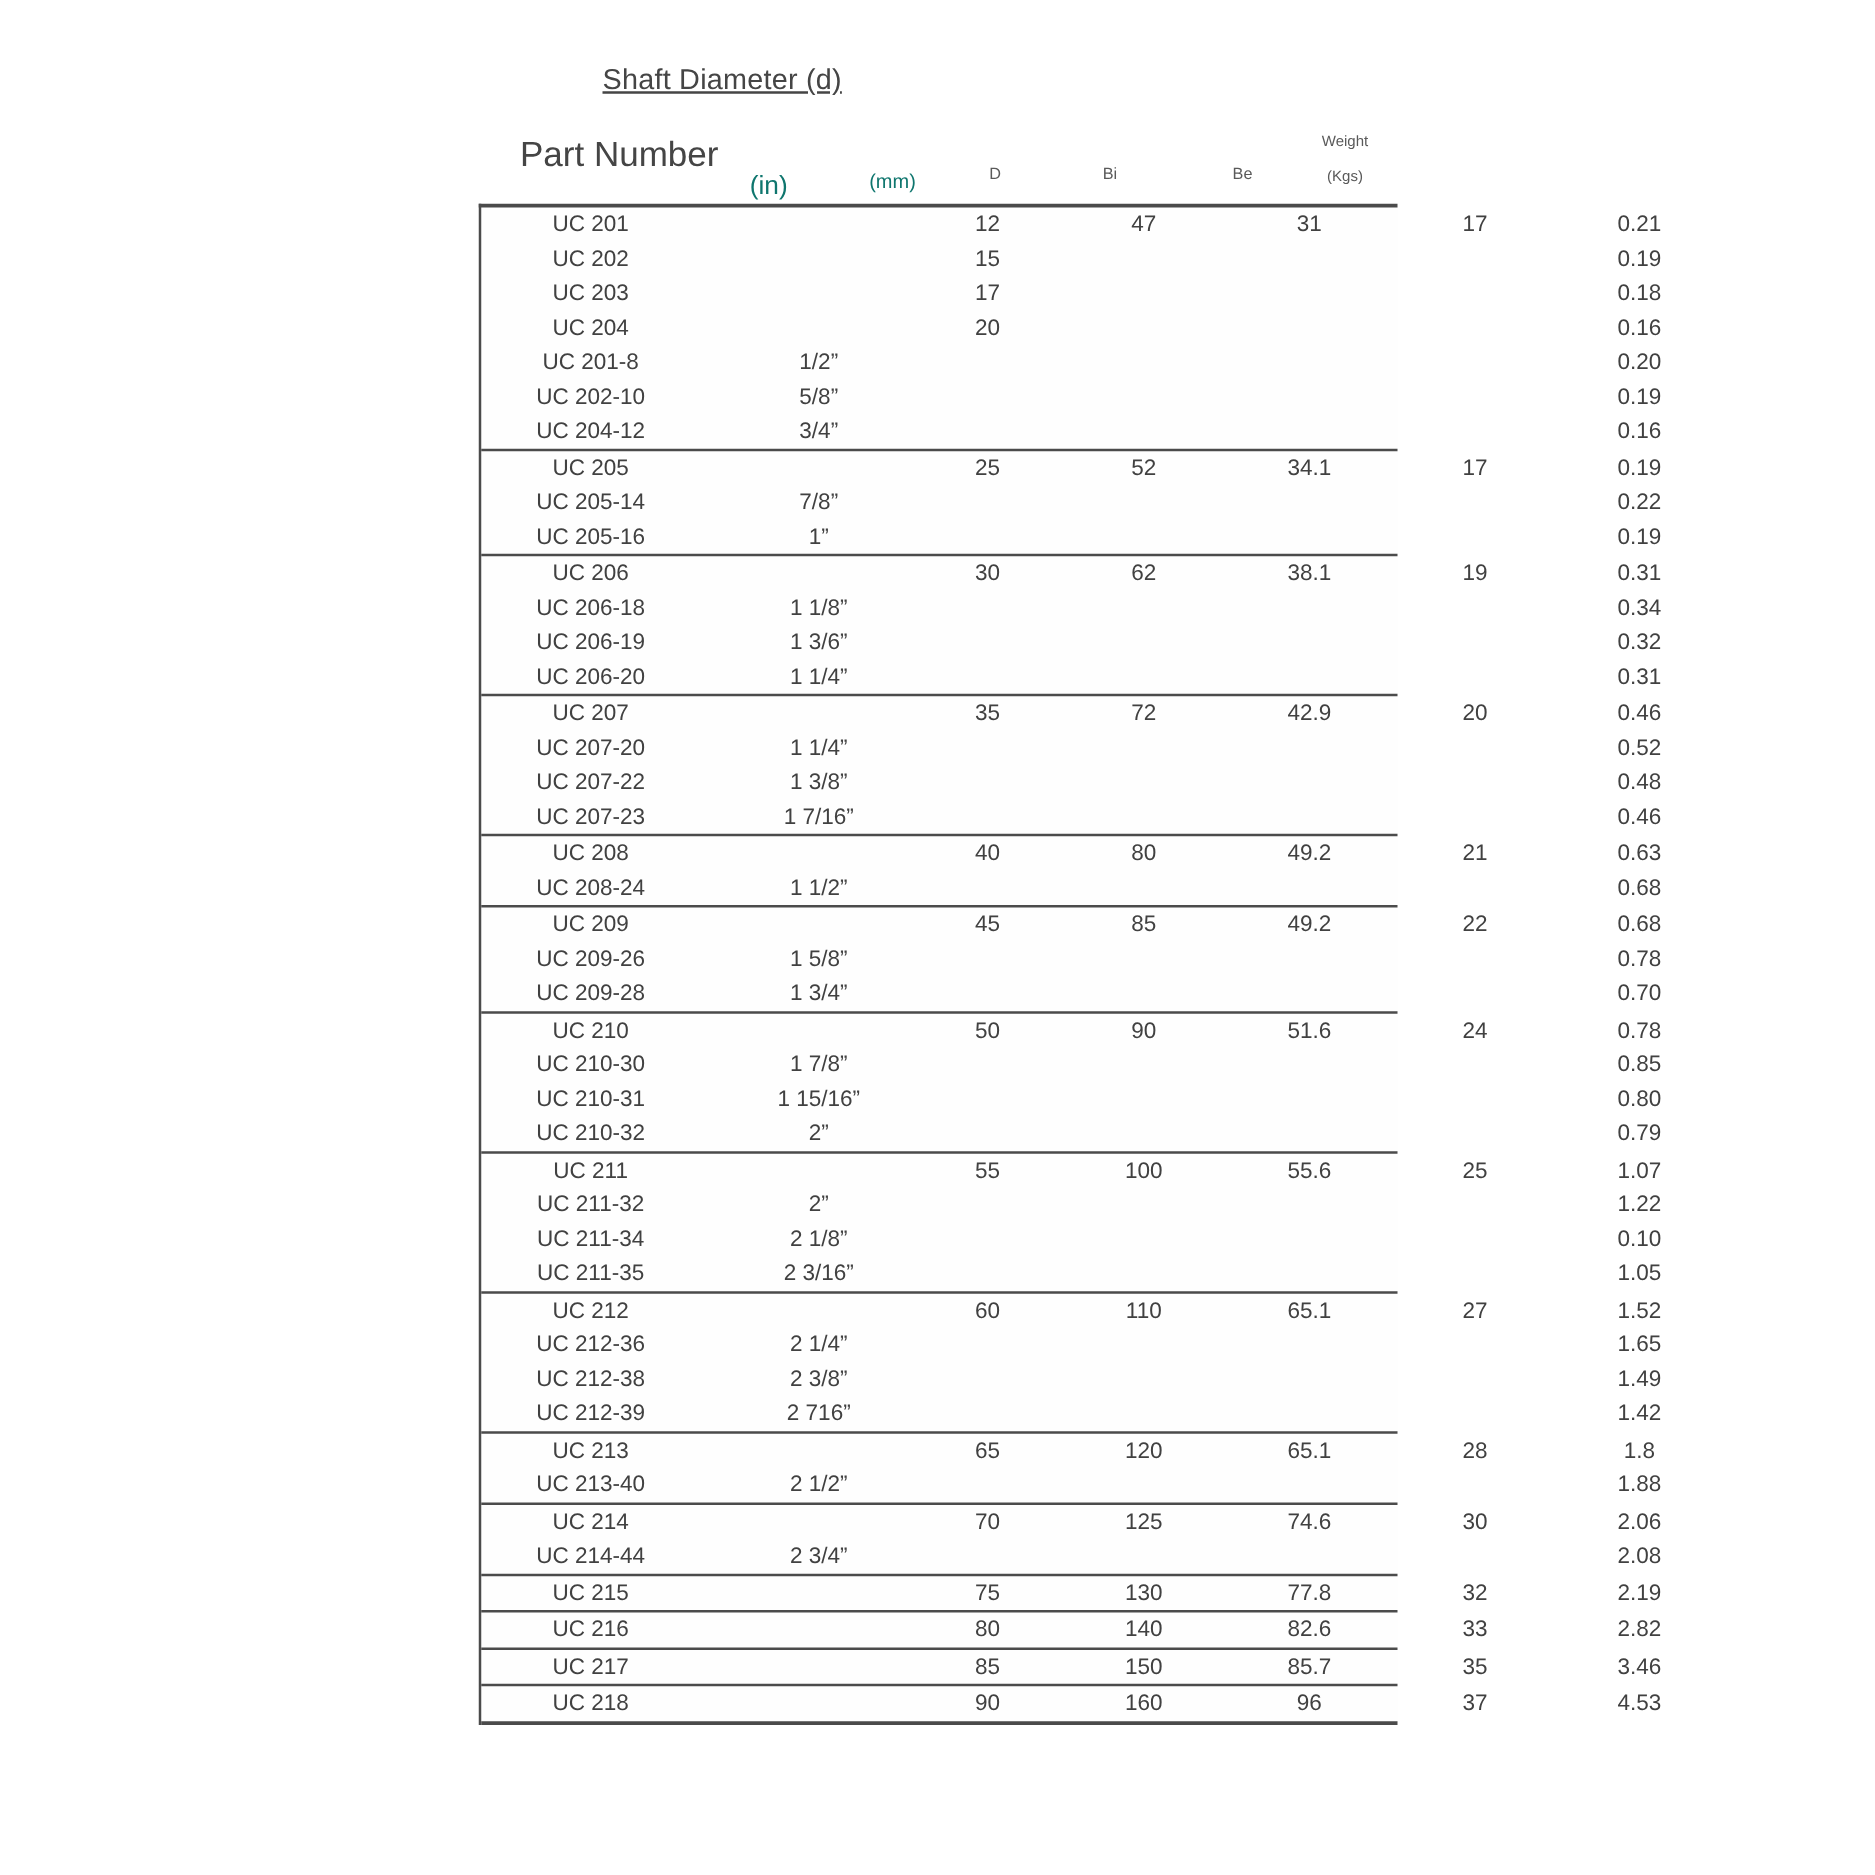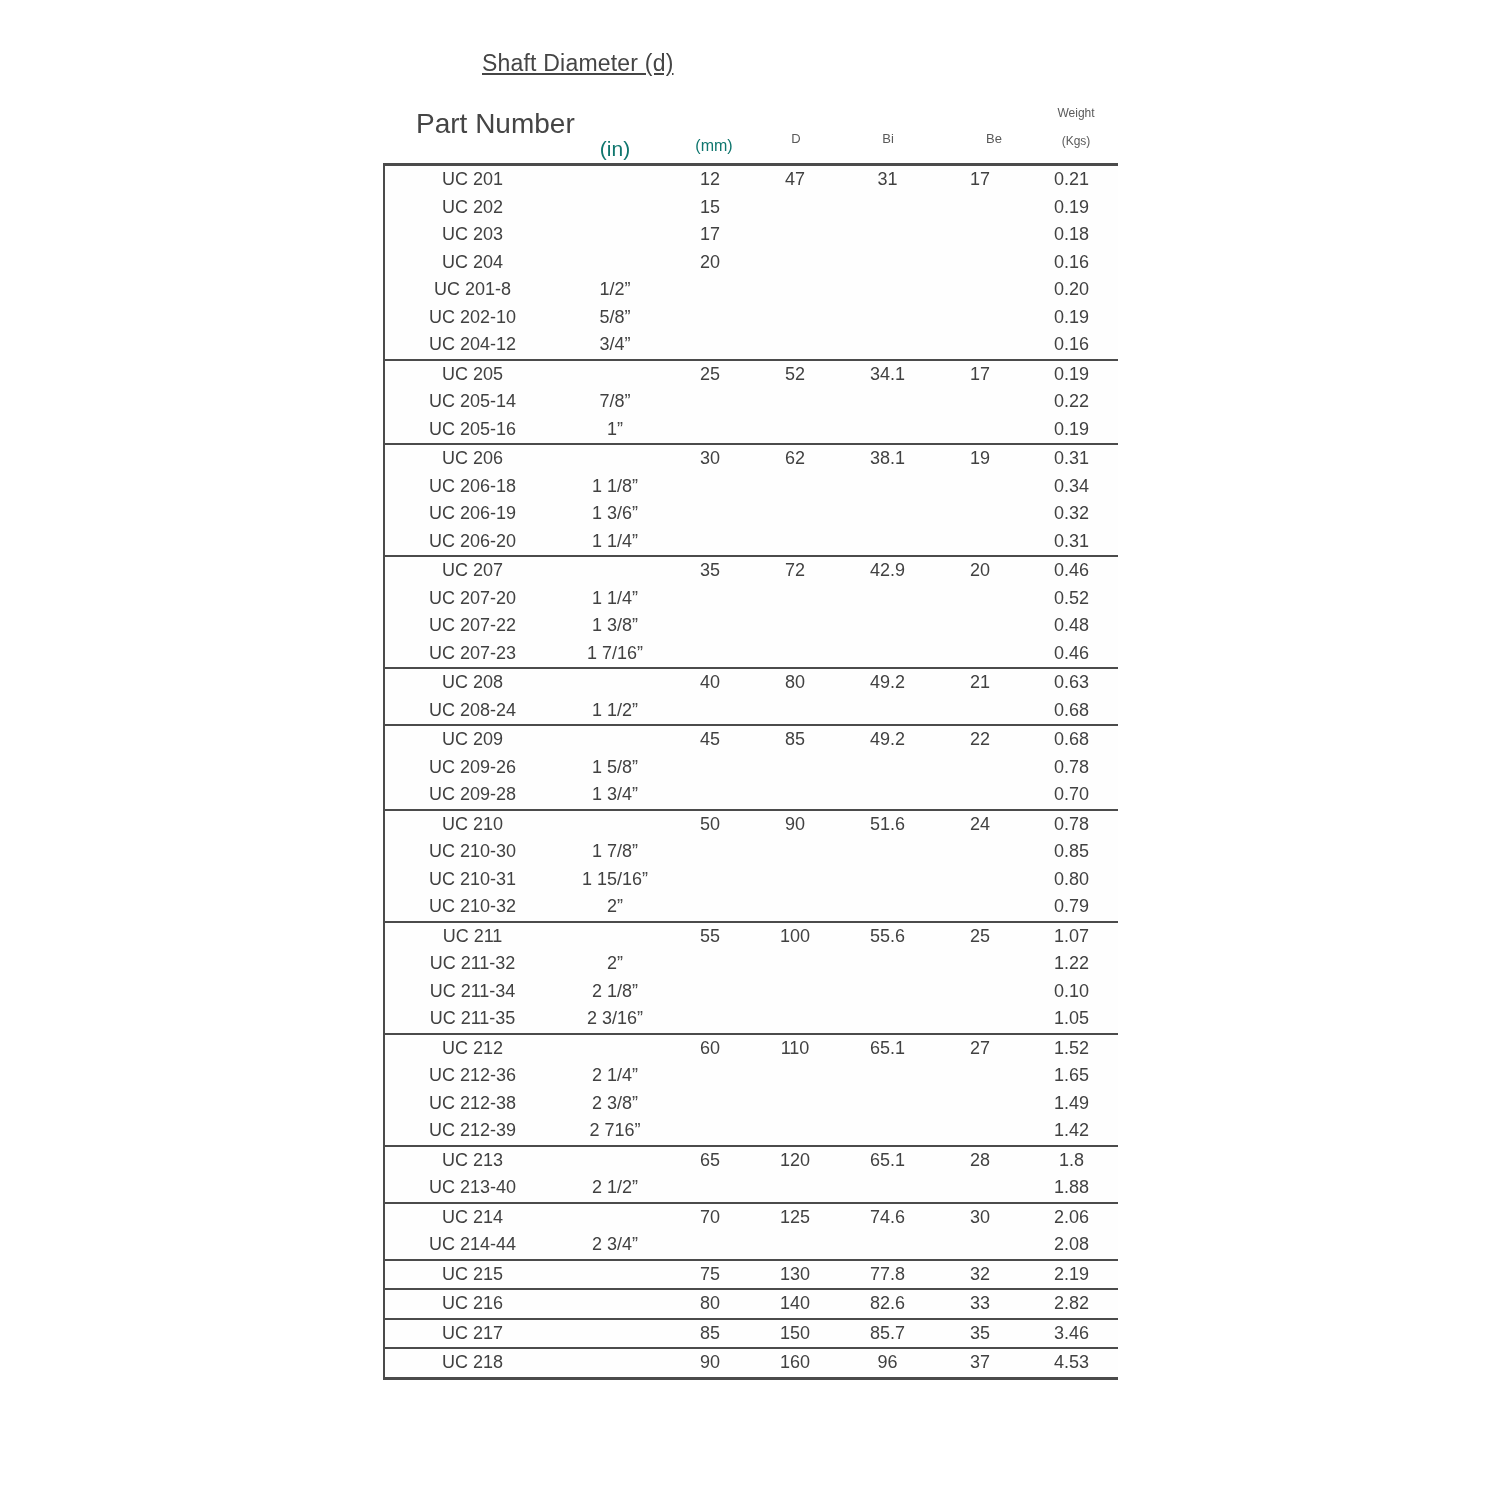--- a/index.html
+++ b/index.html
@@ -39,20 +39,21 @@
     border-left: 2px solid #4b4b4b;
     background: #fefefe;
   }
   .group { border-bottom: 2px solid #4b4b4b; }
   .group:last-child { border-bottom: 3px solid #4b4b4b; }
   .row {
     display: grid;
     grid-template-columns: 175px 110px 80px 90px 95px 90px 93px;
     height: 27.5px;
     align-items: center;
+    gap: 40px;
   }
   .cell {
     text-align: center;
     font-size: 18px;
     color: #414141;
     white-space: nowrap;
     line-height: 27.5px;
   }
 </style>
 </head>

